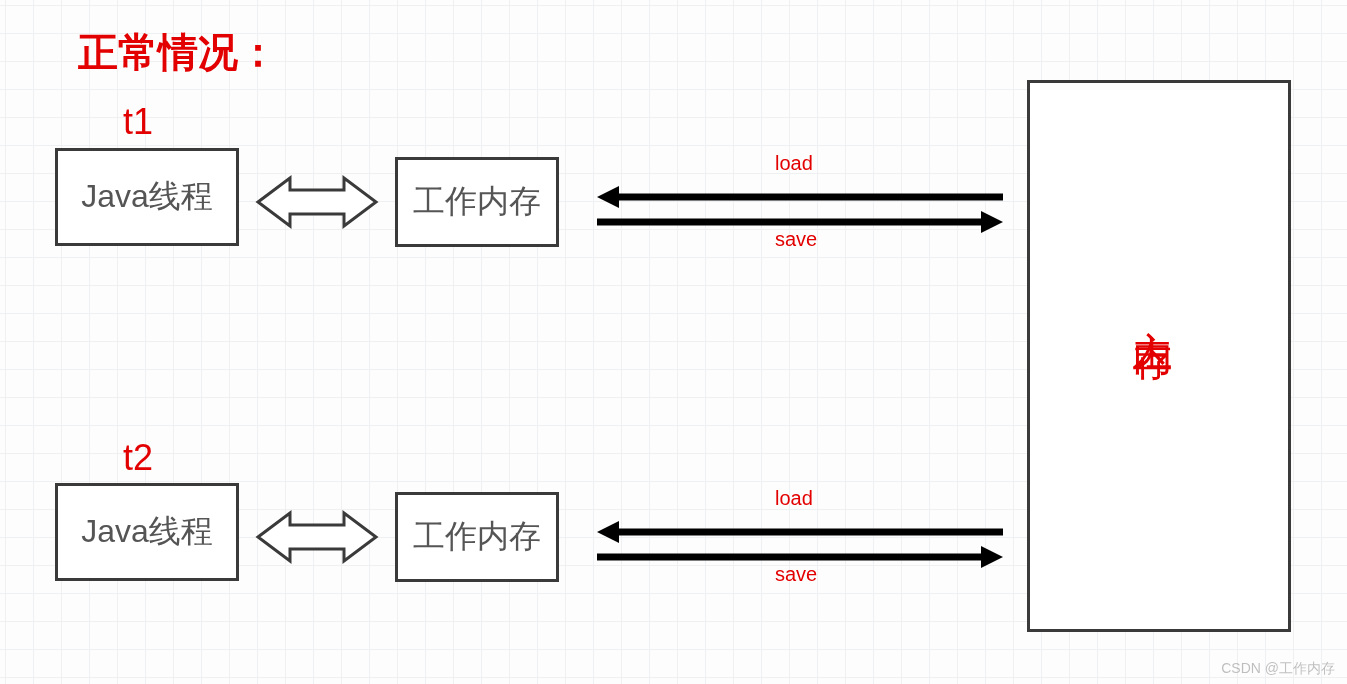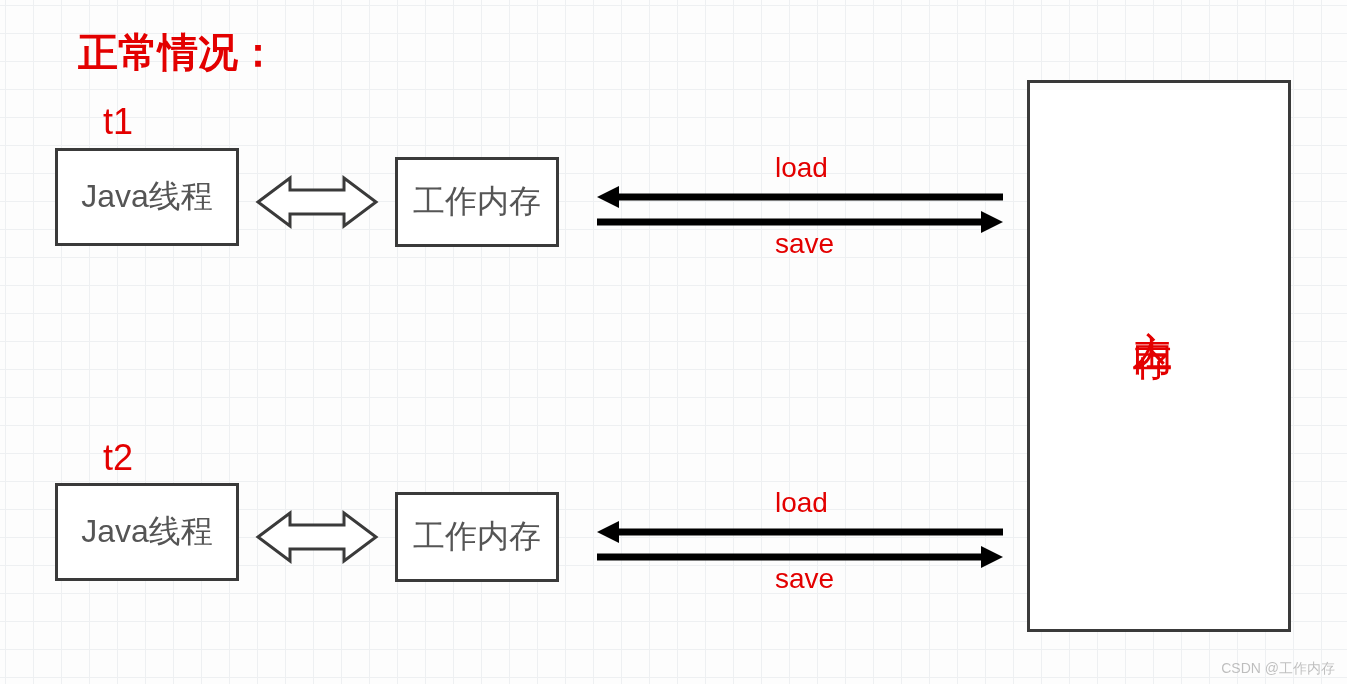--- a/index.html
+++ b/index.html
@@ -20,36 +20,36 @@
     text-decoration: underline;
   }
   .title {
     position: absolute;
     left: 78px; top: 25px;
     font-size: 40px; font-weight: 700;
     color: #e30000;
   }
   .thread-label {
     position: absolute;
-    font-size: 36px; color: #e30000;
+    font-size: 36px; color: #e30000; margin-left: 20px;
   }
   .box {
     position: absolute;
     border: 3px solid #3a3a3a;
     background: #ffffff;
     display: flex; align-items: center; justify-content: center;
     font-size: 32px; color: #555;
   }
   .cpu-note {
     position: absolute;
     color: #e30000; font-size: 24px;
   }
   .arr-label {
     position: absolute;
-    color: #e30000; font-size: 28px;
+    color: #e30000; font-size: 20px;
   }
   .main-mem {
     position: absolute;
     left: 1027px; top: 80px;
     width: 264px; height: 552px;
     border: 3px solid #3a3a3a;
     background: #ffffff;
   }
   .flag {
     position: absolute;

